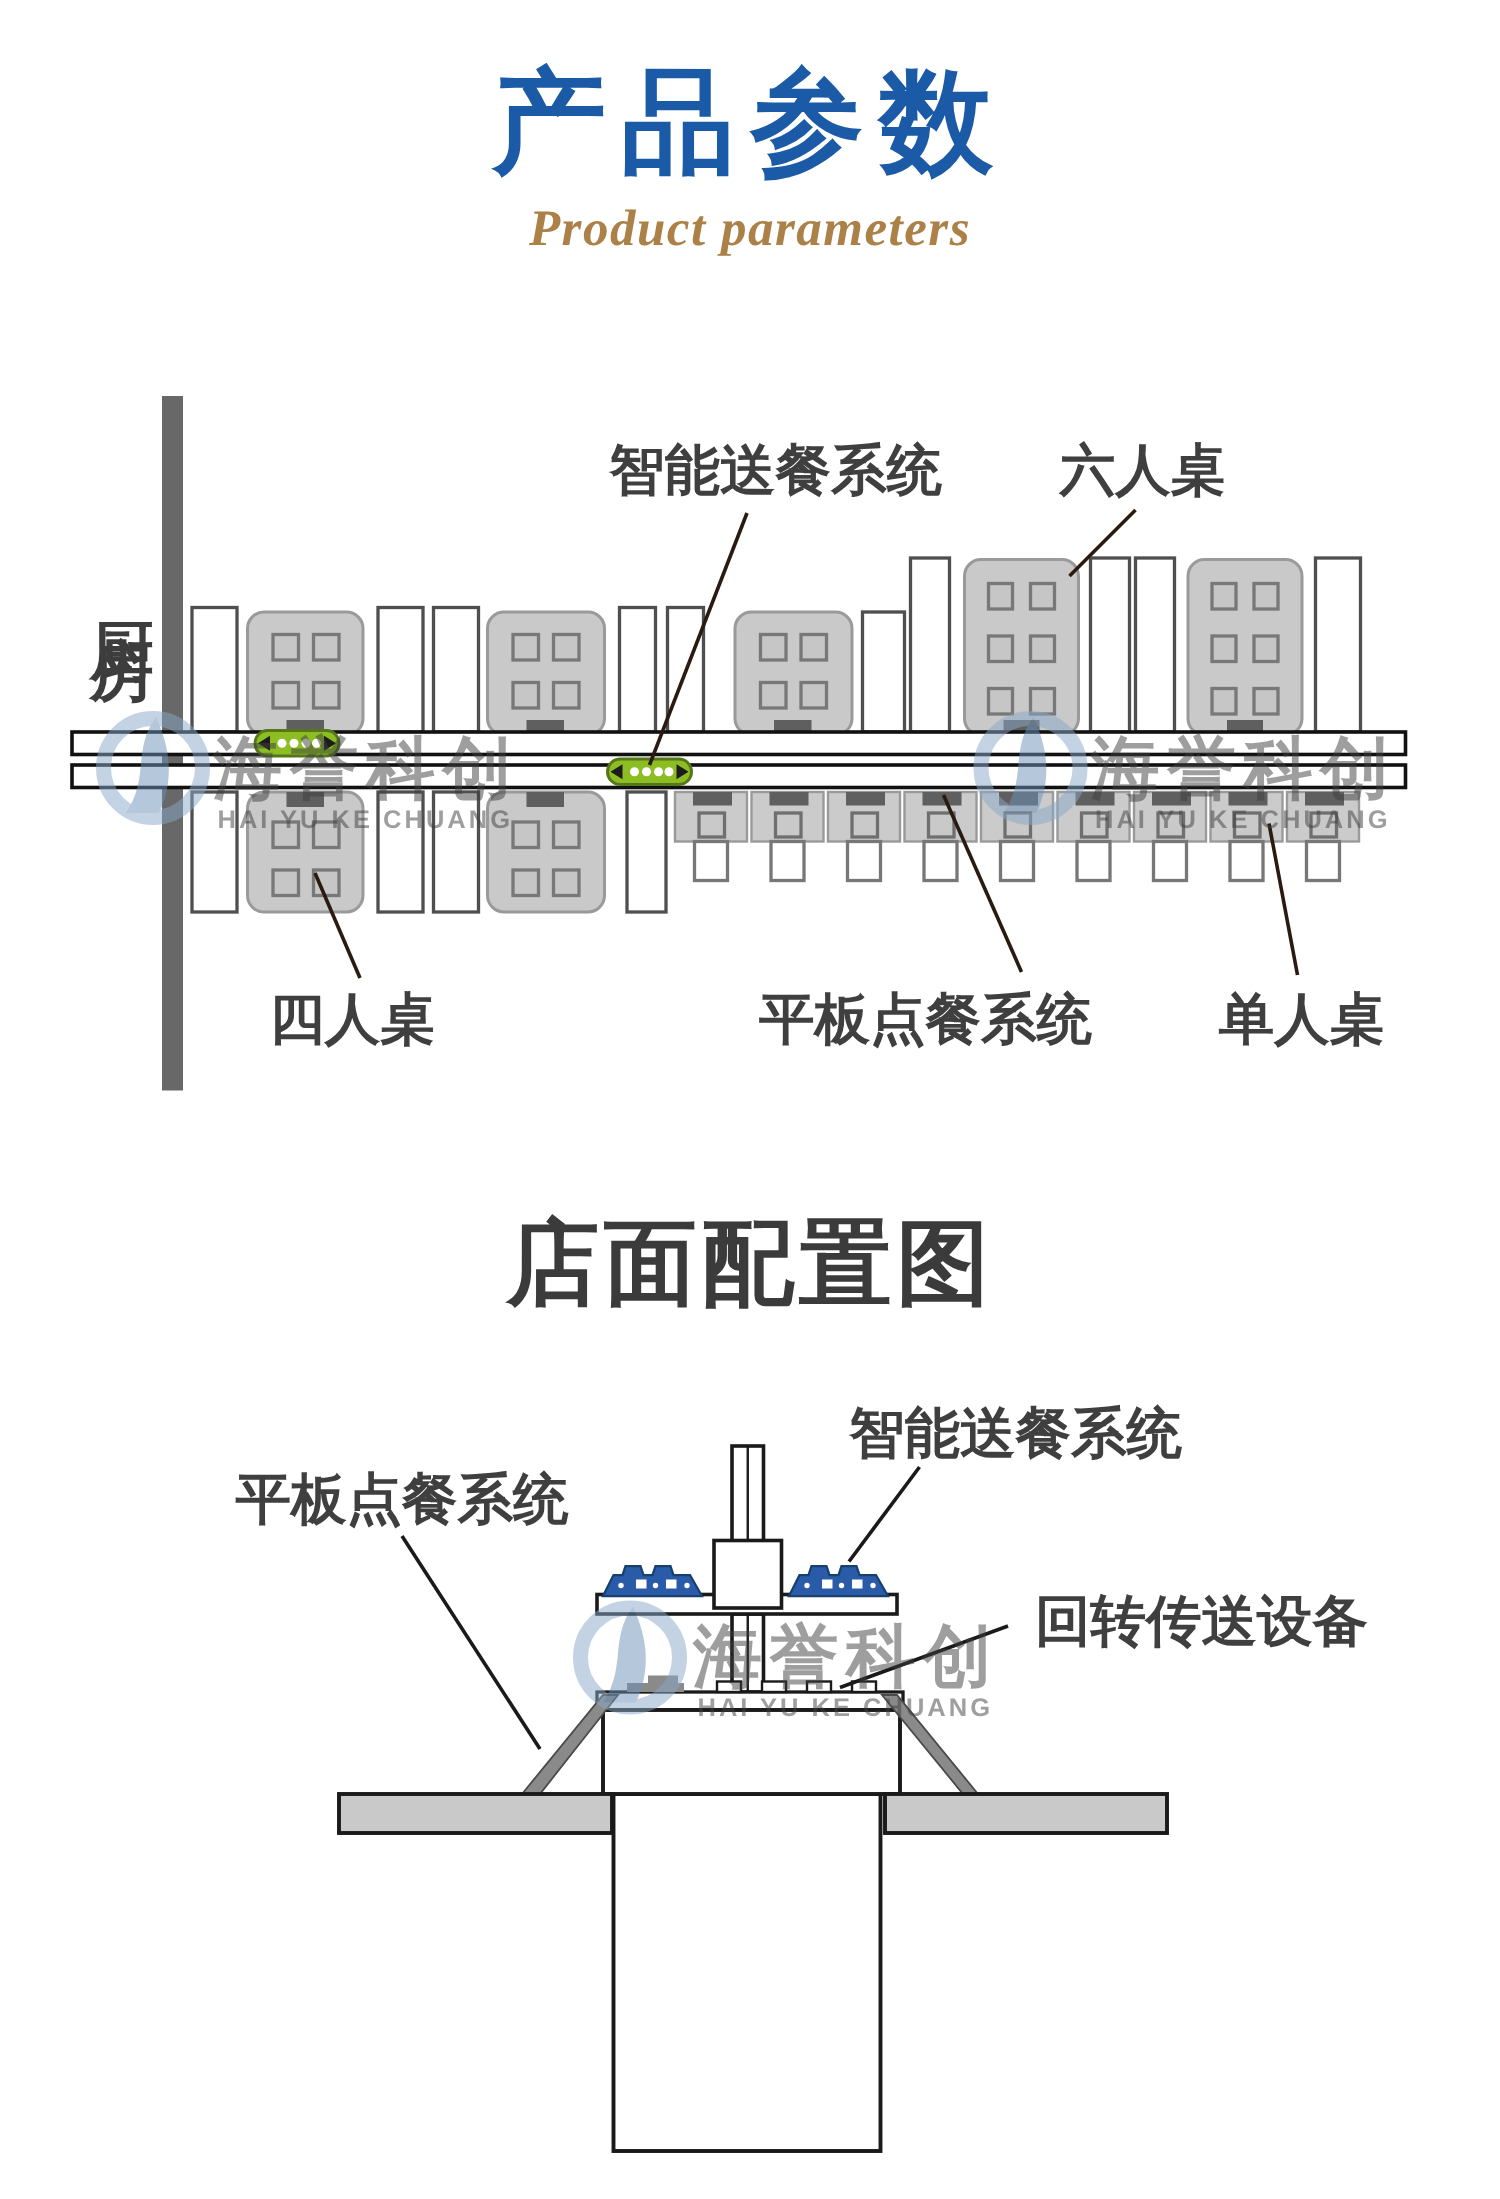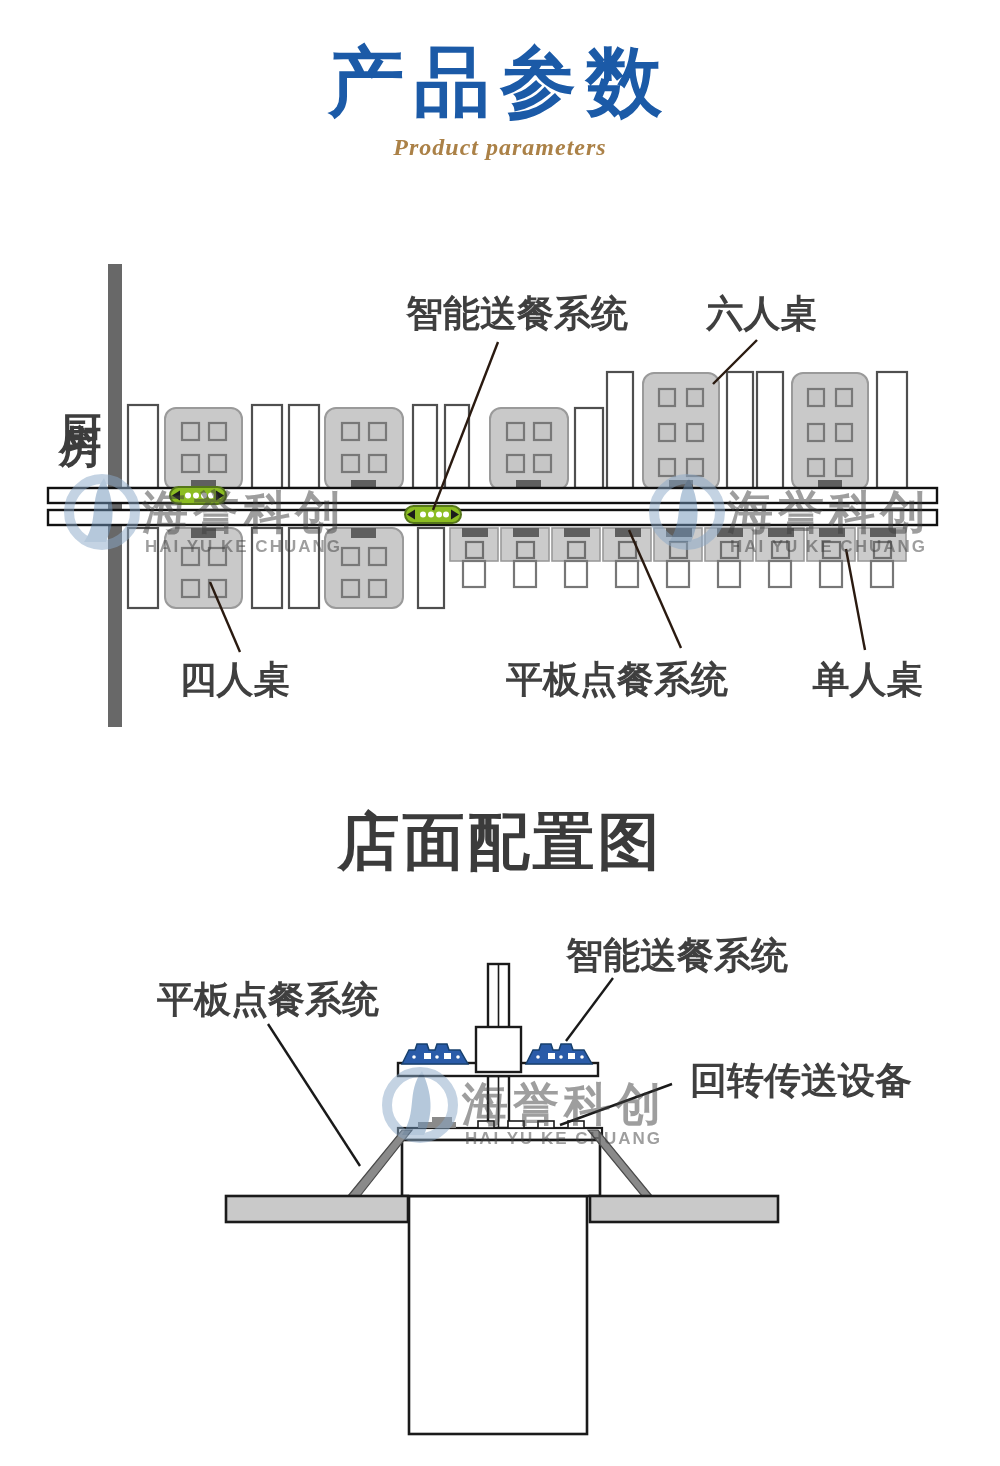--- a/index.html
+++ b/index.html
@@ -2,21 +2,21 @@
 <html><head>
 <meta charset="utf-8">
 <style>
   html,body{margin:0;padding:0;background:#ffffff;}
   .page{position:relative;width:1000px;height:1466px;background:#ffffff;overflow:hidden;
         font-family:"Liberation Sans",sans-serif;border-radius:12px;}
   .main-title{position:absolute;top:34px;left:0;width:1000px;text-align:center;
         font-size:76px;font-weight:900;color:#1b5aa7;letter-spacing:10px;line-height:96px;}
   .sub-title{position:absolute;top:134px;left:0;width:1000px;text-align:center;
         font-family:"Liberation Serif",serif;font-style:italic;font-weight:700;
-        font-size:24px;color:#ab8147;letter-spacing:1px;}
+        font-size:34px;color:#ab8147;letter-spacing:1px;}
   .section-heading{position:absolute;top:800px;left:0;width:1000px;text-align:center;
         font-size:62px;font-weight:700;color:#3b3b3b;letter-spacing:3px;}
   .kitchen-label{position:absolute;left:52px;top:380px;writing-mode:vertical-rl;
         font-size:43px;font-weight:700;color:#3d3d3d;letter-spacing:8px;}
   svg{position:absolute;left:0;}
   #floor-plan{top:250px;}
   #side-view{top:900px;}
   svg text{font-family:"Liberation Sans",sans-serif;fill:#3f3f3f;font-weight:600;}
   .lbl{font-size:37px;}
   .wm-cn{font-size:46px;font-weight:700;letter-spacing:5px;}

